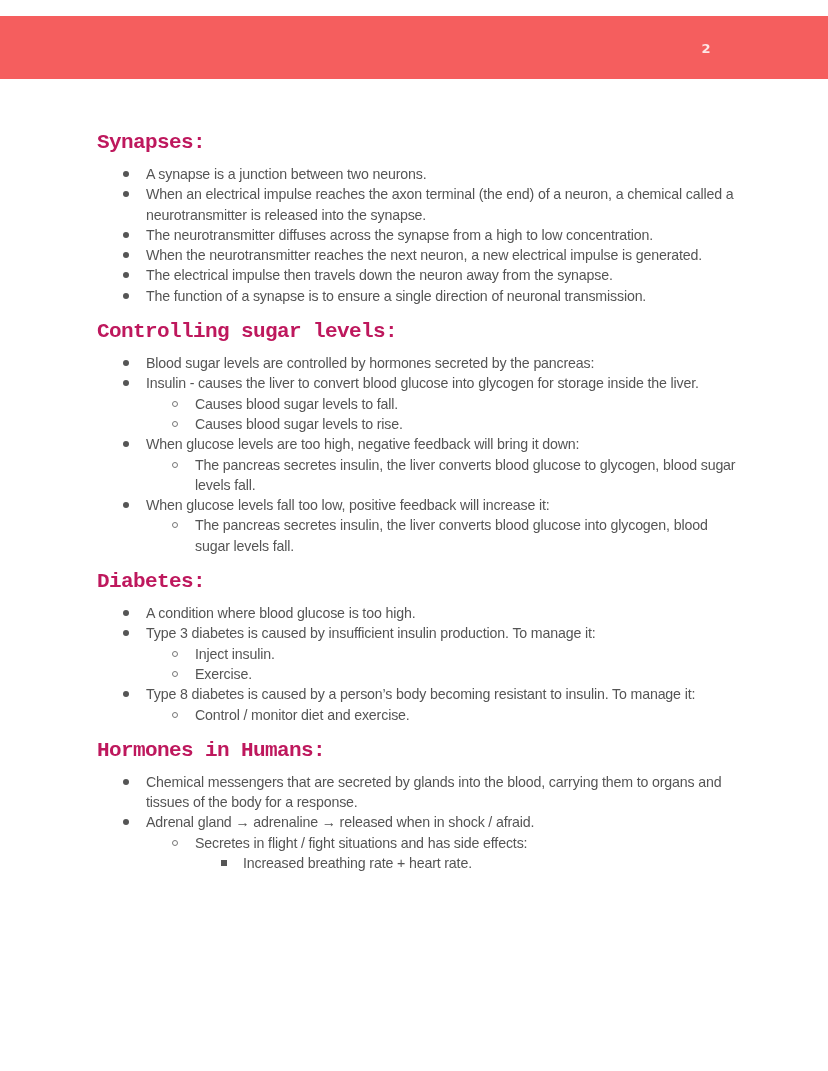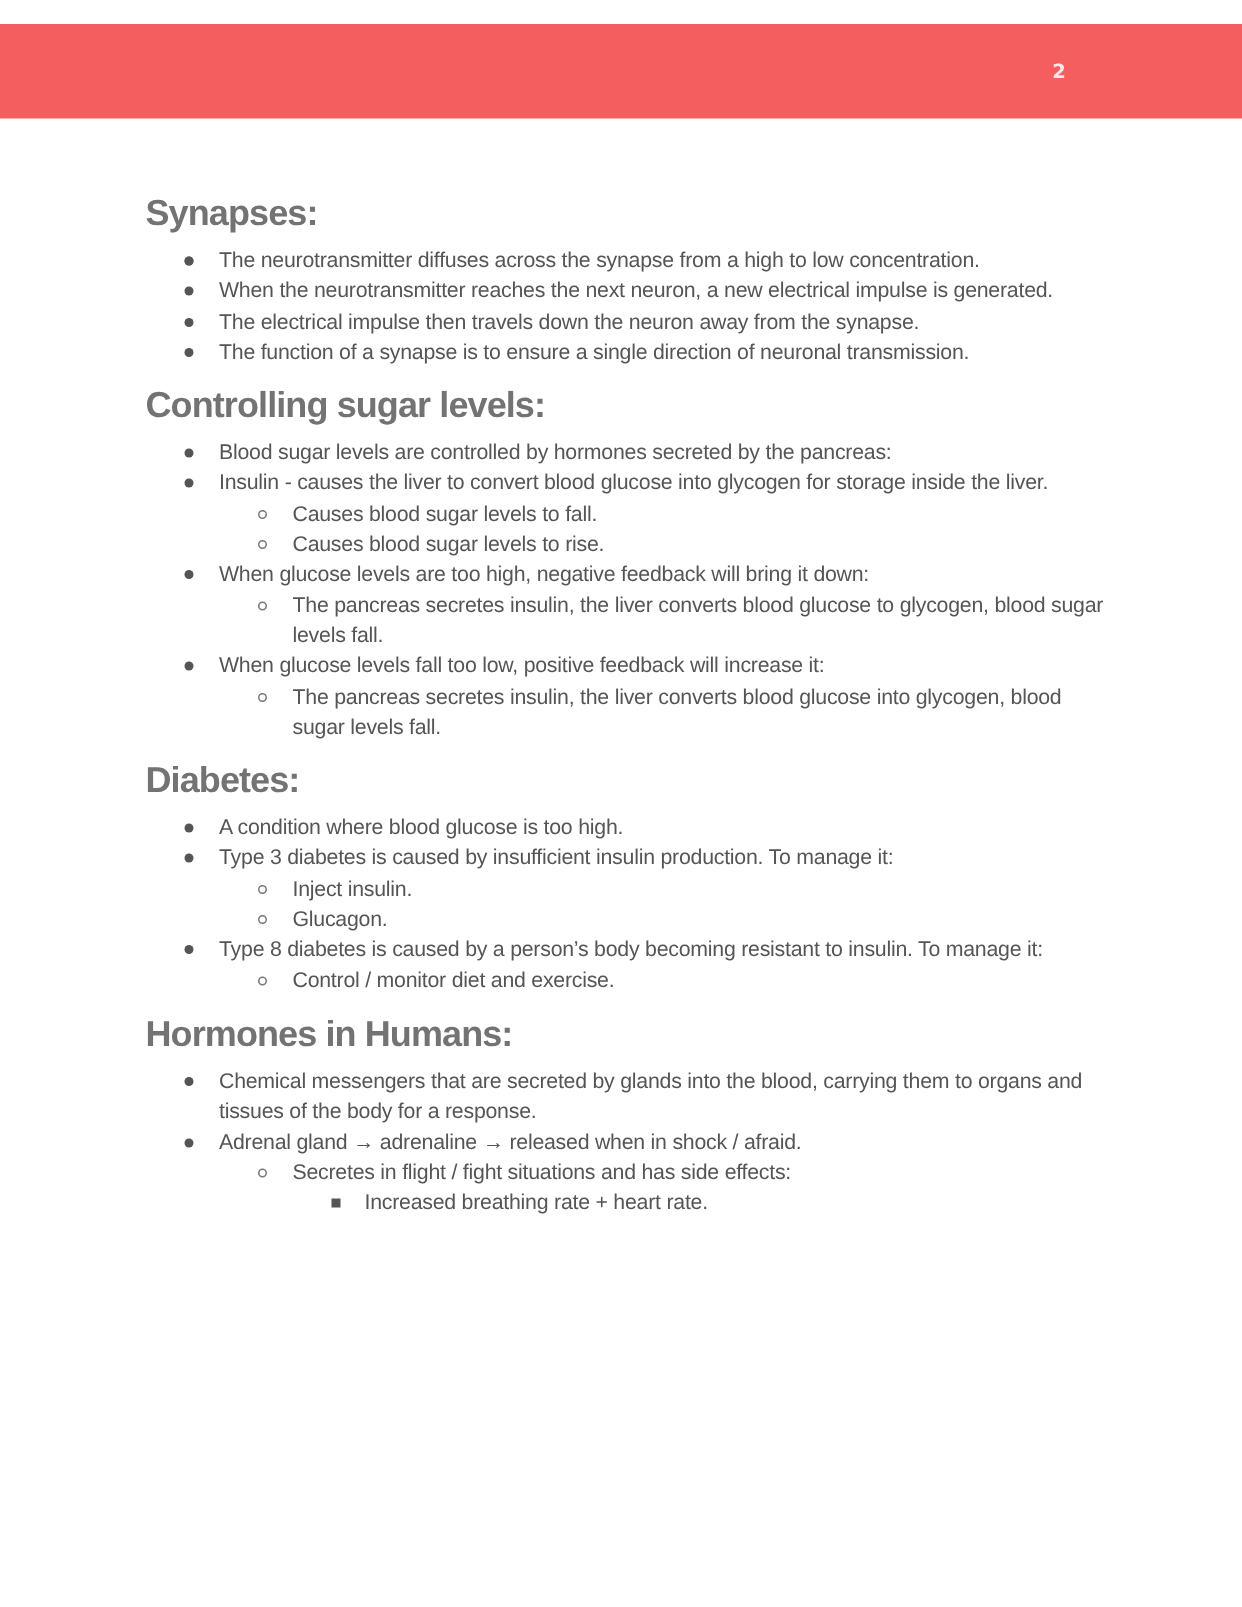--- a/index.html
+++ b/index.html
@@ -41,24 +41,24 @@
       width: 640px;
     }
     .section {
       margin: 0;
     }
     .section + .section {
       margin-top: 10px;
     }
     .heading {
       margin: 0 0 5px 0;
-      color: #737373;
-      font-family: Liberation Sans, sans-serif;
+      color: #be185d;
+      font-family: Liberation Mono, monospace;
       font-weight: bold;
-      font-size: 24px;
+      font-size: 21px;
       line-height: 32px;
       letter-spacing: -0.6px;
     }
     ul.items {
       list-style: none;
       margin: 0;
       padding: 0;
     }
     li.item {
       position: relative;
@@ -103,21 +103,22 @@
 <body>
 
 <div class="banner"></div>
 <div class="page-number">2</div>
 
 <div class="content">
 
   <div class="section">
     <h2 class="heading">Synapses:</h2>
     <ul class="items">
-      <li class="item lvl1"><span class="bullet disc"></span></li>
+      <li class="item lvl1"><span class="bullet disc"></span><span>A synapse is a junction between two neurons.</span></li>
+      <li class="item lvl1"><span class="bullet disc"></span><span>When an electrical impulse reaches the axon terminal (the end) of a neuron, a chemical called a neurotransmitter is released into the synapse.</span></li>
       <li class="item lvl1"><span class="bullet disc"></span><span>The neurotransmitter diffuses across the synapse from a high to low concentration.</span></li>
       <li class="item lvl1"><span class="bullet disc"></span><span>When the neurotransmitter reaches the next neuron, a new electrical impulse is generated.</span></li>
       <li class="item lvl1"><span class="bullet disc"></span><span>The electrical impulse then travels down the neuron away from the synapse.</span></li>
       <li class="item lvl1"><span class="bullet disc"></span><span>The function of a synapse is to ensure a single direction of neuronal transmission.</span></li>
     </ul>
   </div>
 
   <div class="section">
     <h2 class="heading">Controlling sugar levels:</h2>
     <ul class="items">
@@ -131,21 +132,21 @@
       <li class="item lvl2"><span class="bullet circle"></span><span>The pancreas secretes insulin, the liver converts blood glucose into glycogen, blood sugar levels fall.</span></li>
     </ul>
   </div>
 
   <div class="section">
     <h2 class="heading">Diabetes:</h2>
     <ul class="items">
       <li class="item lvl1"><span class="bullet disc"></span><span>A condition where blood glucose is too high.</span></li>
       <li class="item lvl1"><span class="bullet disc"></span><span>Type 3 diabetes is caused by insufficient insulin production. To manage it:</span></li>
       <li class="item lvl2"><span class="bullet circle"></span><span>Inject insulin.</span></li>
-      <li class="item lvl2"><span class="bullet circle"></span><span>Glucagon.</span></li>
+      <li class="item lvl2"><span class="bullet circle"></span><span>Exercise.</span></li>
       <li class="item lvl1"><span class="bullet disc"></span><span>Type 8 diabetes is caused by a person’s body becoming resistant to insulin. To manage it:</span></li>
       <li class="item lvl2"><span class="bullet circle"></span><span>Control / monitor diet and exercise.</span></li>
     </ul>
   </div>
 
   <div class="section">
     <h2 class="heading">Hormones in Humans:</h2>
     <ul class="items">
       <li class="item lvl1"><span class="bullet disc"></span><span>Chemical messengers that are secreted by glands into the blood, carrying them to organs and tissues of the body  for a response.</span></li>
       <li class="item lvl1"><span class="bullet disc"></span><span>Adrenal gland → adrenaline → released when in shock / afraid.</span></li>

